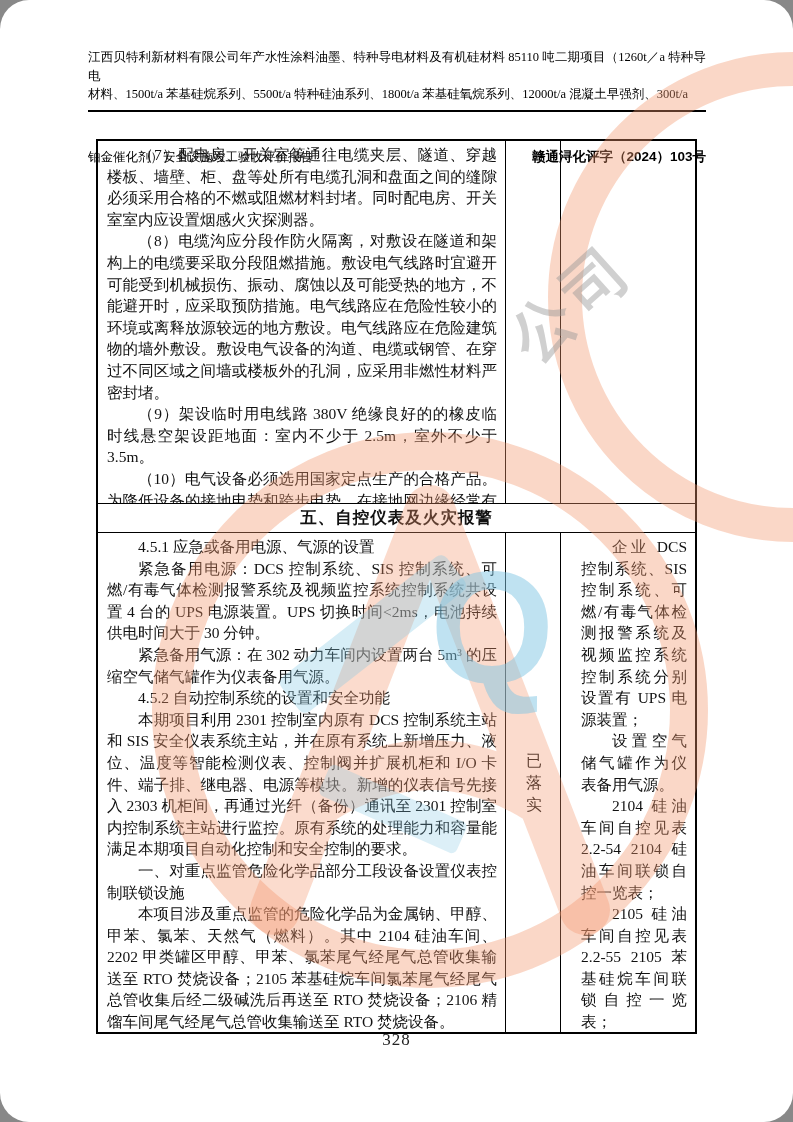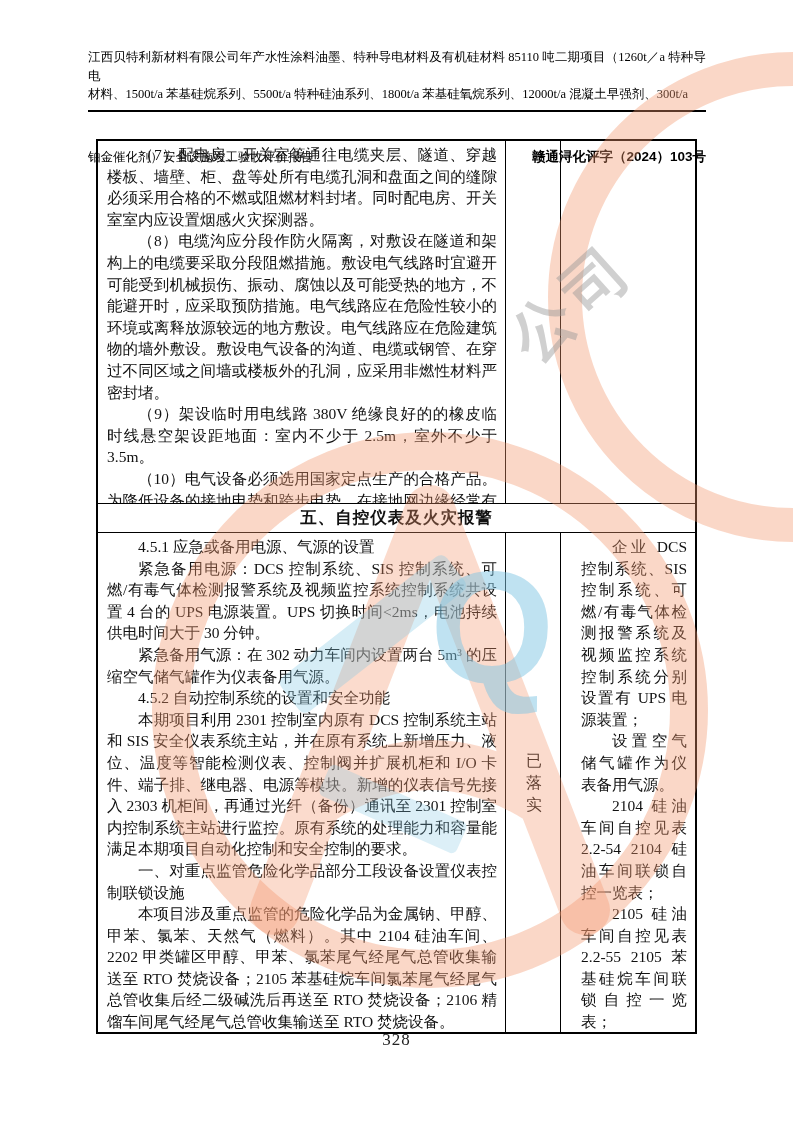--- a/index.html
+++ b/index.html
@@ -1,19 +1,19 @@
 <!DOCTYPE html>
 <html><head>
 <meta charset="utf-8">
 <style>
   html,body{margin:0;padding:0;background:#888;}
   .page{
     position:relative;width:793px;height:1122px;background:#ffffff;
     margin:0 auto;overflow:hidden;
-    font-family:"Liberation Serif","DejaVu Serif",serif;color:#111;
+    font-family:"Liberation Serif","DejaVu Serif",serif;color:#111;border-radius:29px;
   }
   
   .hdr{position:absolute;left:88px;top:48px;width:618px;font-size:12.5px;line-height:18.5px;color:#000;}
   .hdr-line{display:block;text-align:justify;}
   .hdr-last{display:flex;justify-content:space-between;align-items:flex-end;margin-top:44px;}
   .hdr-doc{font-family:"Liberation Sans","DejaVu Sans",sans-serif;font-weight:bold;font-size:13.5px;white-space:nowrap;}
   .hdr-rule{position:absolute;left:88px;top:110px;width:618px;border-top:2.5px solid #000;}
   
   .doc-table{
     position:absolute;left:96px;top:139px;width:601px;height:895px;

